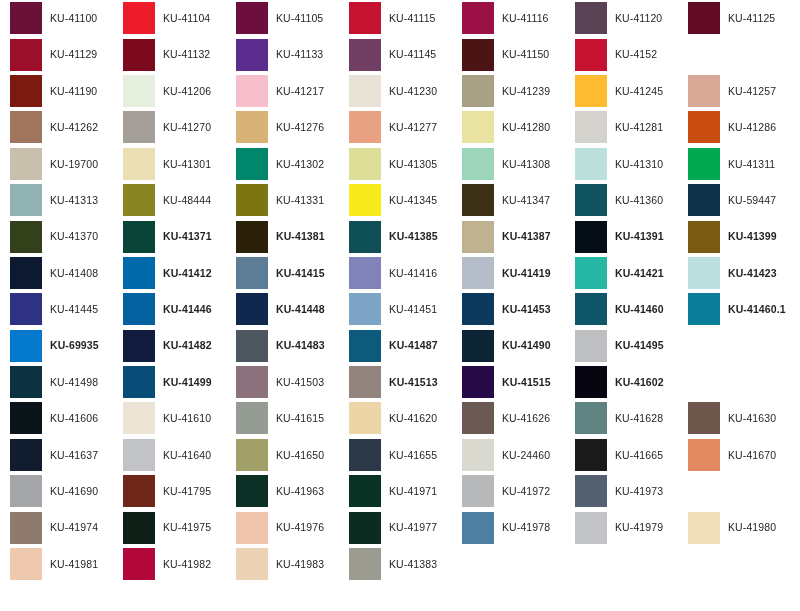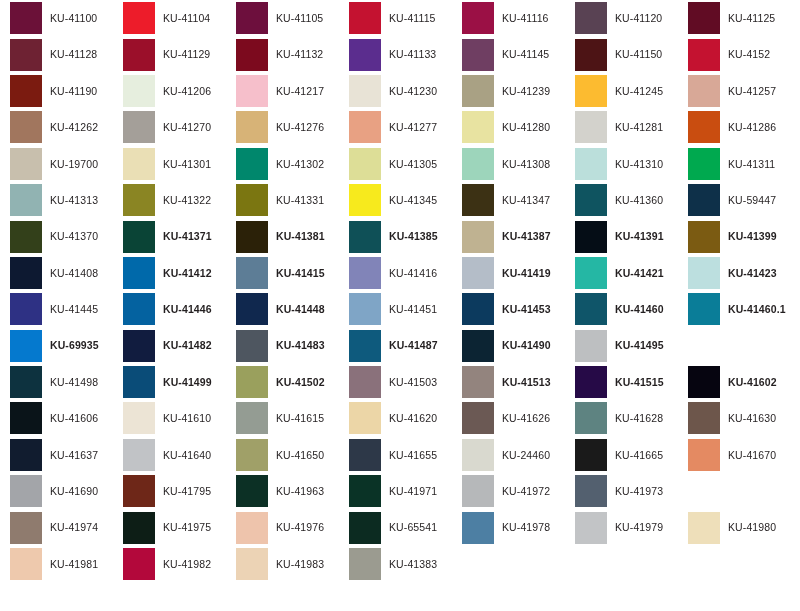--- a/index.html
+++ b/index.html
@@ -84,24 +84,20 @@
         <div class="swatch-chip" style="background-color: rgb(89, 66, 83);"></div>
         <span class="swatch-label">KU-41120</span>
       </div>
       <div class="swatch-cell">
         <div class="swatch-chip" style="background-color: rgb(97, 12, 36);"></div>
         <span class="swatch-label">KU-41125</span>
       </div>
     </div>
     <div class="swatch-row">
       <div class="swatch-cell">
-        <div class="swatch-chip" style="background-color: rgb(110, 34, 51);"></div>
-        <span class="swatch-label">KU-41128</span>
-      </div>
-      <div class="swatch-cell">
         <div class="swatch-chip" style="background-color: rgb(155, 15, 42);"></div>
         <span class="swatch-label">KU-41129</span>
       </div>
       <div class="swatch-cell">
         <div class="swatch-chip" style="background-color: rgb(124, 10, 30);"></div>
         <span class="swatch-label">KU-41132</span>
       </div>
       <div class="swatch-cell">
         <div class="swatch-chip" style="background-color: rgb(91, 45, 142);"></div>
         <span class="swatch-label">KU-41133</span>
@@ -209,21 +205,21 @@
         <span class="swatch-label">KU-41311</span>
       </div>
     </div>
     <div class="swatch-row">
       <div class="swatch-cell">
         <div class="swatch-chip" style="background-color: rgb(145, 179, 178);"></div>
         <span class="swatch-label">KU-41313</span>
       </div>
       <div class="swatch-cell">
         <div class="swatch-chip" style="background-color: rgb(138, 133, 35);"></div>
-        <span class="swatch-label">KU-41322</span>
+        <span class="swatch-label">KU-48444</span>
       </div>
       <div class="swatch-cell">
         <div class="swatch-chip" style="background-color: rgb(123, 118, 17);"></div>
         <span class="swatch-label">KU-41331</span>
       </div>
       <div class="swatch-cell">
         <div class="swatch-chip" style="background-color: rgb(247, 234, 29);"></div>
         <span class="swatch-label">KU-41345</span>
       </div>
       <div class="swatch-cell">
@@ -358,24 +354,20 @@
     <div class="swatch-row">
       <div class="swatch-cell">
         <div class="swatch-chip" style="background-color: rgb(13, 50, 63);"></div>
         <span class="swatch-label">KU-41498</span>
       </div>
       <div class="swatch-cell">
         <div class="swatch-chip" style="background-color: rgb(10, 76, 120);"></div>
         <span class="swatch-label bold">KU-41499</span>
       </div>
       <div class="swatch-cell">
-        <div class="swatch-chip" style="background-color: rgb(154, 160, 93);"></div>
-        <span class="swatch-label bold">KU-41502</span>
-      </div>
-      <div class="swatch-cell">
         <div class="swatch-chip" style="background-color: rgb(138, 113, 123);"></div>
         <span class="swatch-label">KU-41503</span>
       </div>
       <div class="swatch-cell">
         <div class="swatch-chip" style="background-color: rgb(147, 132, 126);"></div>
         <span class="swatch-label bold">KU-41513</span>
       </div>
       <div class="swatch-cell">
         <div class="swatch-chip" style="background-color: rgb(38, 10, 71);"></div>
         <span class="swatch-label bold">KU-41515</span>
@@ -479,21 +471,21 @@
       <div class="swatch-cell">
         <div class="swatch-chip" style="background-color: rgb(13, 30, 22);"></div>
         <span class="swatch-label">KU-41975</span>
       </div>
       <div class="swatch-cell">
         <div class="swatch-chip" style="background-color: rgb(238, 196, 172);"></div>
         <span class="swatch-label">KU-41976</span>
       </div>
       <div class="swatch-cell">
         <div class="swatch-chip" style="background-color: rgb(12, 43, 33);"></div>
-        <span class="swatch-label">KU-65541</span>
+        <span class="swatch-label">KU-41977</span>
       </div>
       <div class="swatch-cell">
         <div class="swatch-chip" style="background-color: rgb(77, 127, 163);"></div>
         <span class="swatch-label">KU-41978</span>
       </div>
       <div class="swatch-cell">
         <div class="swatch-chip" style="background-color: rgb(194, 196, 198);"></div>
         <span class="swatch-label">KU-41979</span>
       </div>
       <div class="swatch-cell">

